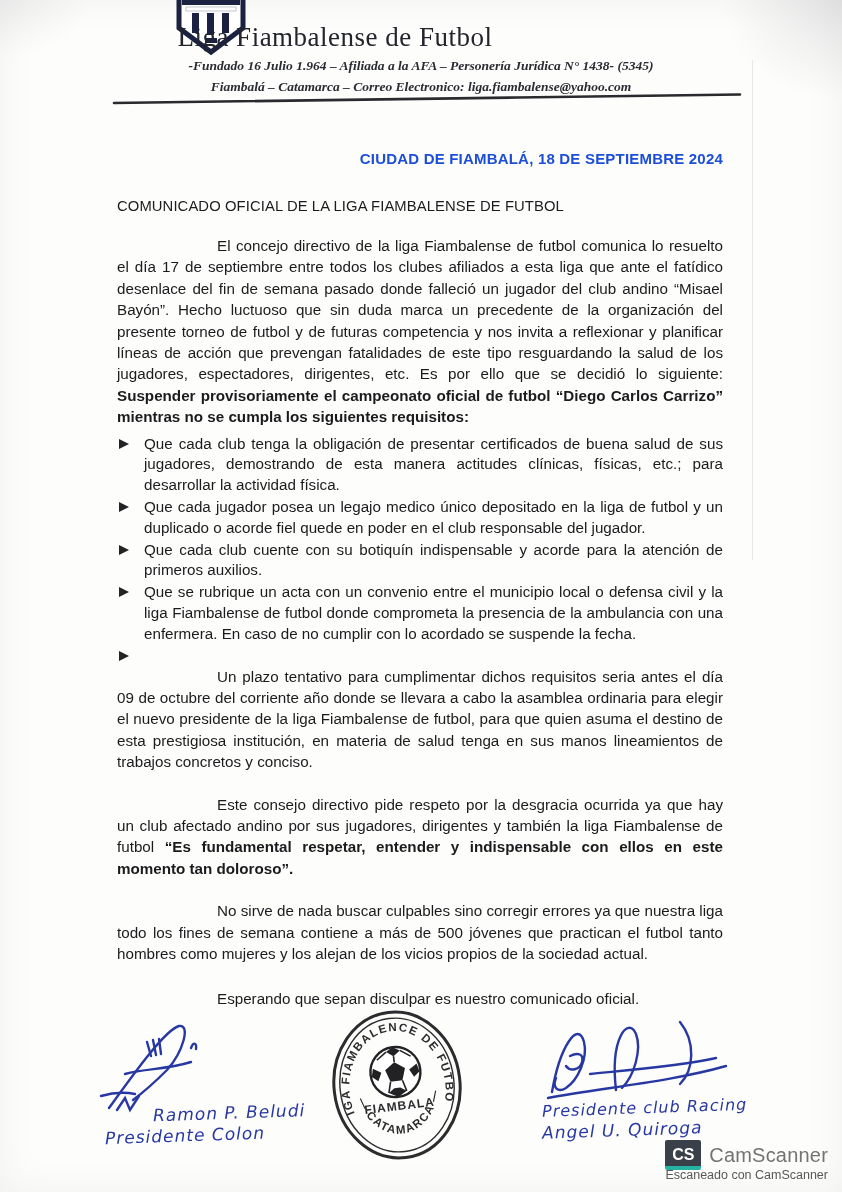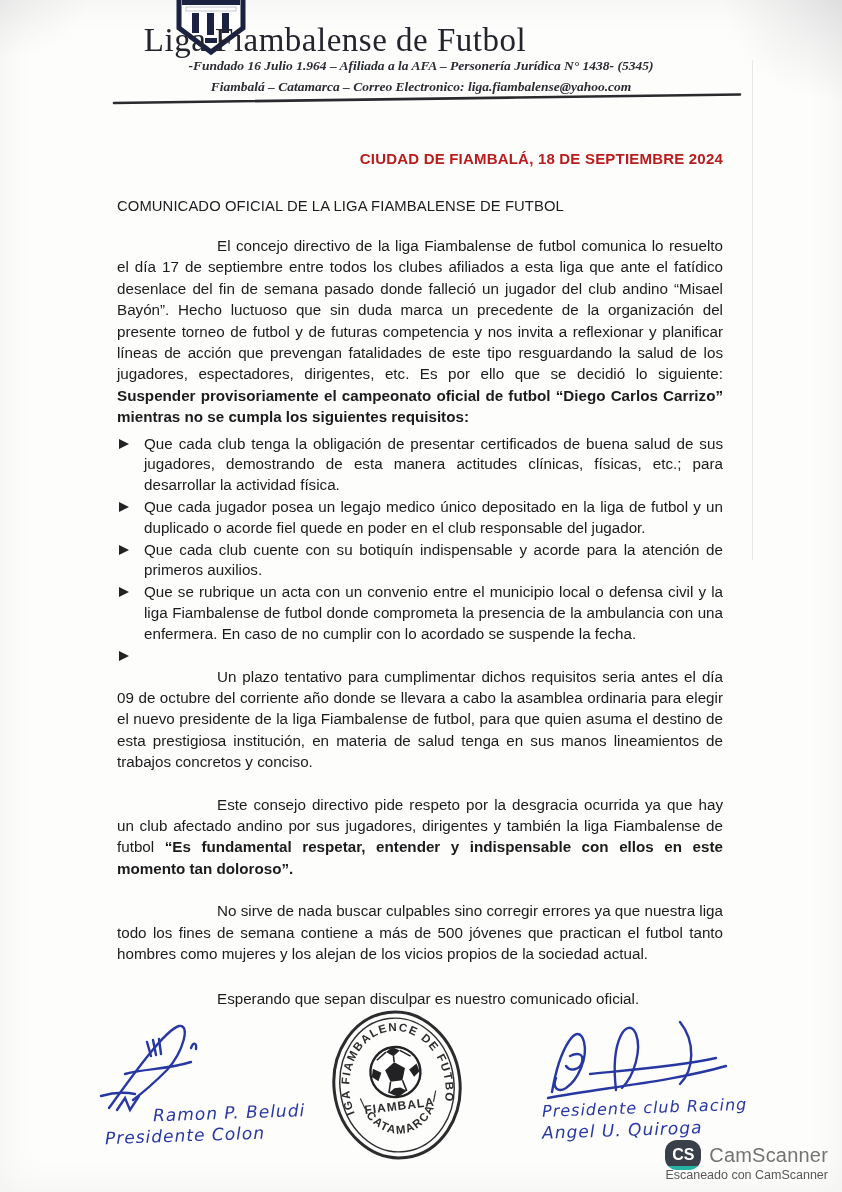--- a/index.html
+++ b/index.html
@@ -19,40 +19,40 @@
   .smudge-tr{position:absolute;right:0;top:0;width:130px;height:110px;
     background:radial-gradient(ellipse at 100% 0%, rgba(120,120,125,0.18), rgba(0,0,0,0) 65%);}
   .smudge-tl{position:absolute;left:0;top:0;width:90px;height:60px;
     background:radial-gradient(ellipse at 0% 0%, rgba(120,120,125,0.10), rgba(0,0,0,0) 70%);}
 
   
   .header{position:absolute;left:0;top:0;width:842px;}
   .pennant{position:absolute;left:172px;top:-6px;}
   .doc-title{
     position:absolute;left:0;top:22px;width:670px;text-align:center;
-    font-family:"Liberation Serif", serif;font-size:33px;color:#23242c;letter-spacing:0.5px;
+    font-family:"Liberation Serif", serif;font-size:27px;color:#23242c;letter-spacing:0.5px;
   }
   .doc-sub{
     position:absolute;left:0;width:842px;text-align:center;
     font-family:Liberation Serif, serif;font-style:italic;font-weight:bold;
     font-size:13.5px;color:#2a2b33;
   }
   .sub1{top:58px;}
   .sub2{top:79px;}
   .header-rule{
     position:absolute;left:112px;top:92px;width:630px;height:14px;
   }
 
   
   .content{
     position:absolute;left:117px;top:150px;width:606px;
     color:#1b1b1d;
   }
   .date-line{
-    text-align:right;font-size:15px;font-weight:bold;letter-spacing:0.2px;color:#b91c1c;
+    text-align:right;font-size:15px;font-weight:bold;letter-spacing:0.2px;color:#1d4ed8;
   }
   .comunicado-heading{
     margin-top:31px;font-size:14.8px;color:#1c1c1f;letter-spacing:0.1px;
   }
   .para{
     margin:0;margin-top:21px;
     font-size:15.2px;line-height:21.4px;text-align:justify;text-indent:100px;
   }
   .para .bold{font-weight:bold;}
   ul.req-list{
@@ -86,21 +86,21 @@
   .sig-left .cap1{margin-top:-26px;margin-left:58px;}
   .sig-left .cap2{margin-top:2px;margin-left:10px;}
   .sig-right .cap1{margin-top:-18px;margin-left:12px;font-size:16px;}
   .sig-right .cap2{margin-top:2px;margin-left:12px;font-size:17px;}
   .stamp{position:absolute;left:328px;top:6px;}
 
   
   .cs-badge{position:absolute;right:14px;bottom:10px;text-align:right;}
   .cs-row{display:flex;align-items:center;justify-content:flex-end;gap:8px;}
   .cs-box{
-    width:36px;height:30px;border-radius:12px;
+    width:36px;height:30px;border-radius:2px;
     background:linear-gradient(to bottom,#3a4049 0%,#3a4049 86%,#27b3a4 86%,#27b3a4 100%);
     color:#ffffff;font-weight:bold;font-size:16px;
     display:flex;align-items:center;justify-content:center;
   }
   .cs-brand{font-size:20px;color:#737373;letter-spacing:0.2px;}
   .cs-caption{font-size:12.5px;color:#58585a;margin-top:-2px;}
 </style>
 </head>
 <body>
 

